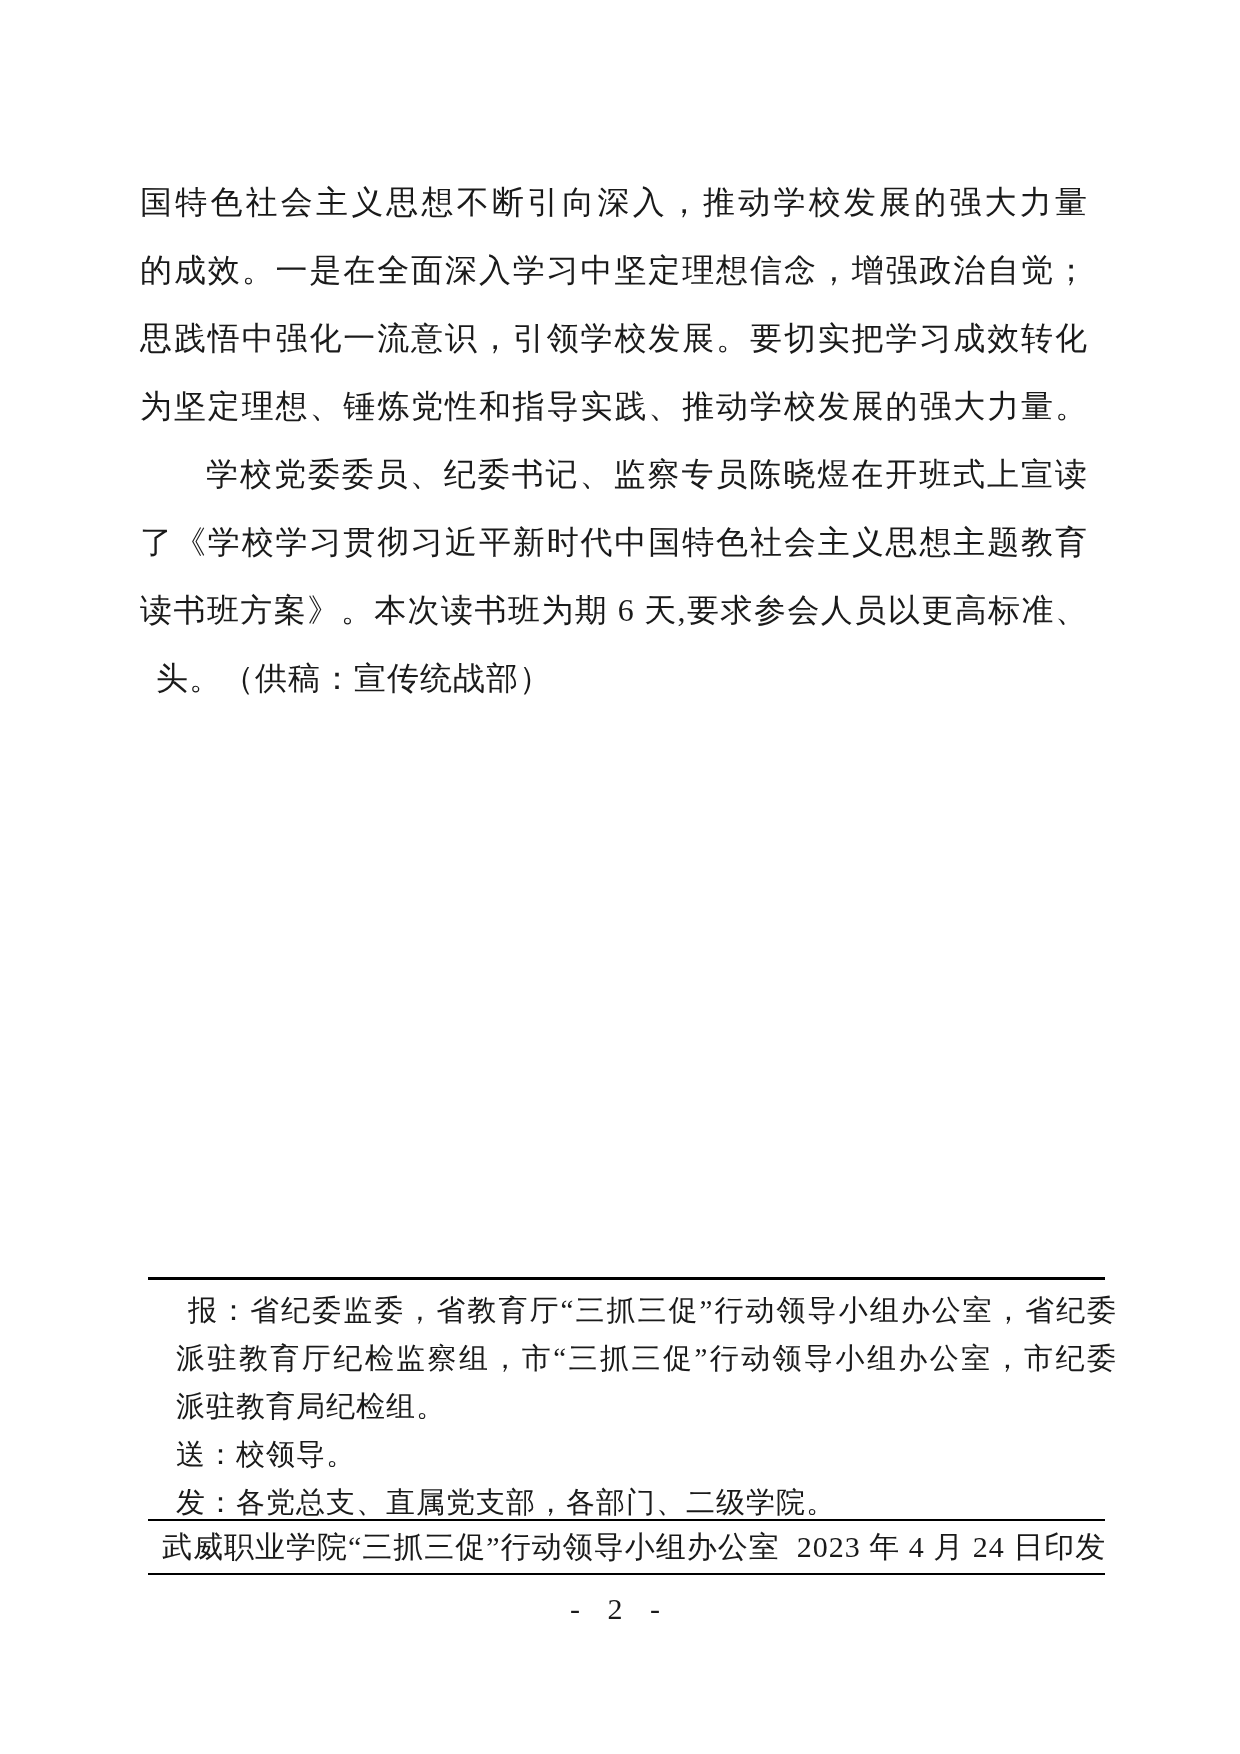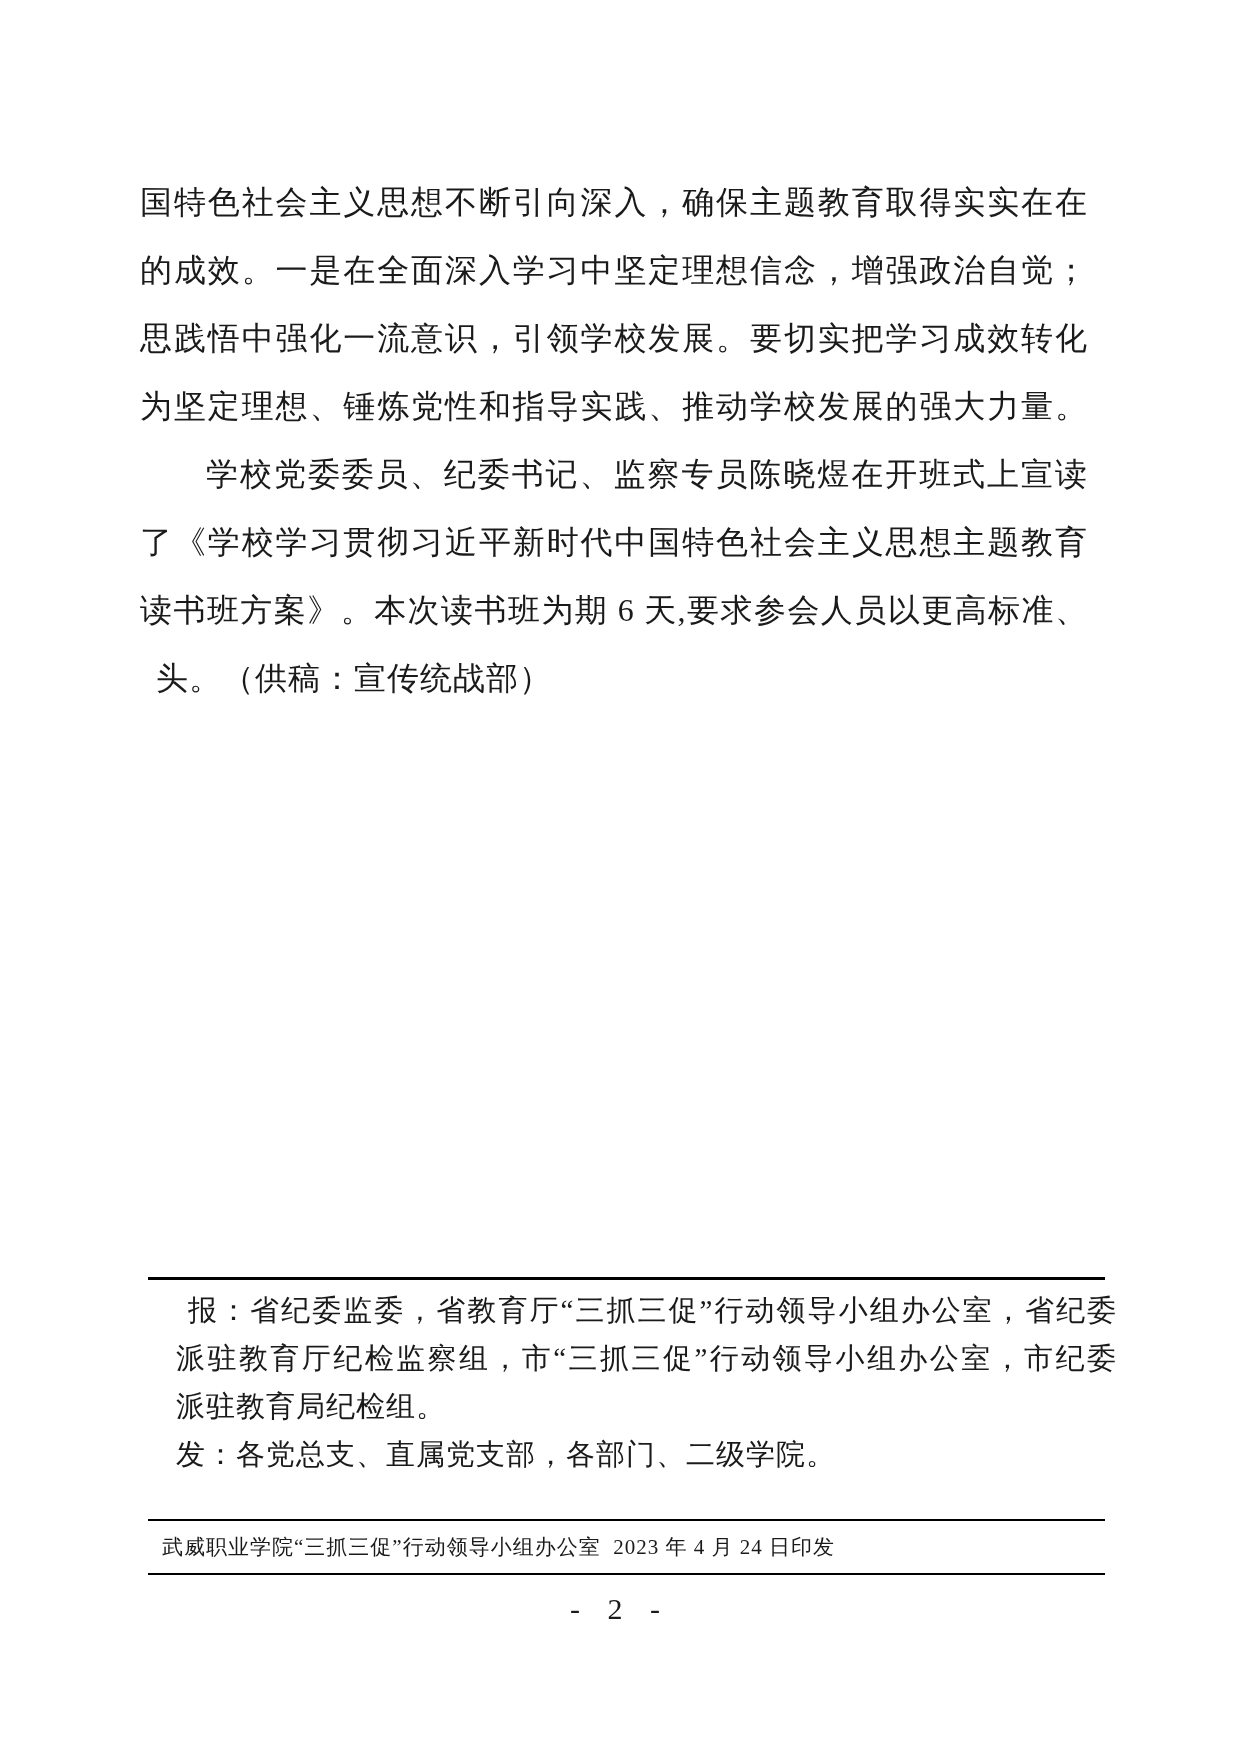--- a/index.html
+++ b/index.html
@@ -60,57 +60,58 @@
     text-align-last: justify;
   }
   .issuer {
     position: absolute;
     left: 148px;
     top: 1521px;
     width: 957px;
     height: 52px;
     line-height: 52px;
     padding-left: 14px;
-    font-size: 21px;
+    font-size: 30px;
     letter-spacing: 1px;
     white-space: pre;
   }
   .page-number {
     position: absolute;
     left: 0;
     top: 1592px;
     width: 100%;
     text-align: center;
     font-size: 30px;
     letter-spacing: 10px;
   }
 </style>
 </head>
 <body>
 
 <div class="page">
 
   <main class="body-text">
-    <p class="body-line">国特色社会主义思想不断引向深入，确保主题教育取得实实在在</p>
+    <p class="body-line">国特色社会主义思想不断引向深入，推动学校发展的强大力量</p>
     <p class="body-line">的成效。一是在全面深入学习中坚定理想信念，增强政治自觉；</p>
     <p class="body-line">思践悟中强化一流意识，引领学校发展。要切实把学习成效转化</p>
     <p class="body-line">为坚定理想、锤炼党性和指导实践、推动学校发展的强大力量。</p>
     <p class="body-line indent">学校党委委员、纪委书记、监察专员陈晓煜在开班式上宣读</p>
     <p class="body-line">了《学校学习贯彻习近平新时代中国特色社会主义思想主题教育</p>
     <p class="body-line">读书班方案》。本次读书班为期 6 天,要求参会人员以更高标准、</p>
     <p class="body-line para-end">头。（供稿：宣传统战部）</p>
   </main>
 
   <footer>
     <div class="rule rule-top"></div>
 
     <div class="notes">
       <p class="note-line first-note fill">报：省纪委监委，省教育厅“三抓三促”行动领导小组办公室，省纪委</p>
       <p class="note-line fill">派驻教育厅纪检监察组，市“三抓三促”行动领导小组办公室，市纪委</p>
       <p class="note-line">派驻教育局纪检组。</p>
+      <p class="note-line">送：校领导。</p>
       <p class="note-line">发：各党总支、直属党支部，各部门、二级学院。</p>
     </div>
 
     <div class="rule rule-mid"></div>
 
     <div class="issuer">武威职业学院“三抓三促”行动领导小组办公室  2023 年 4 月 24 日印发</div>
 
     <div class="rule rule-bot"></div>
 
     <div class="page-number">- 2 -</div>

